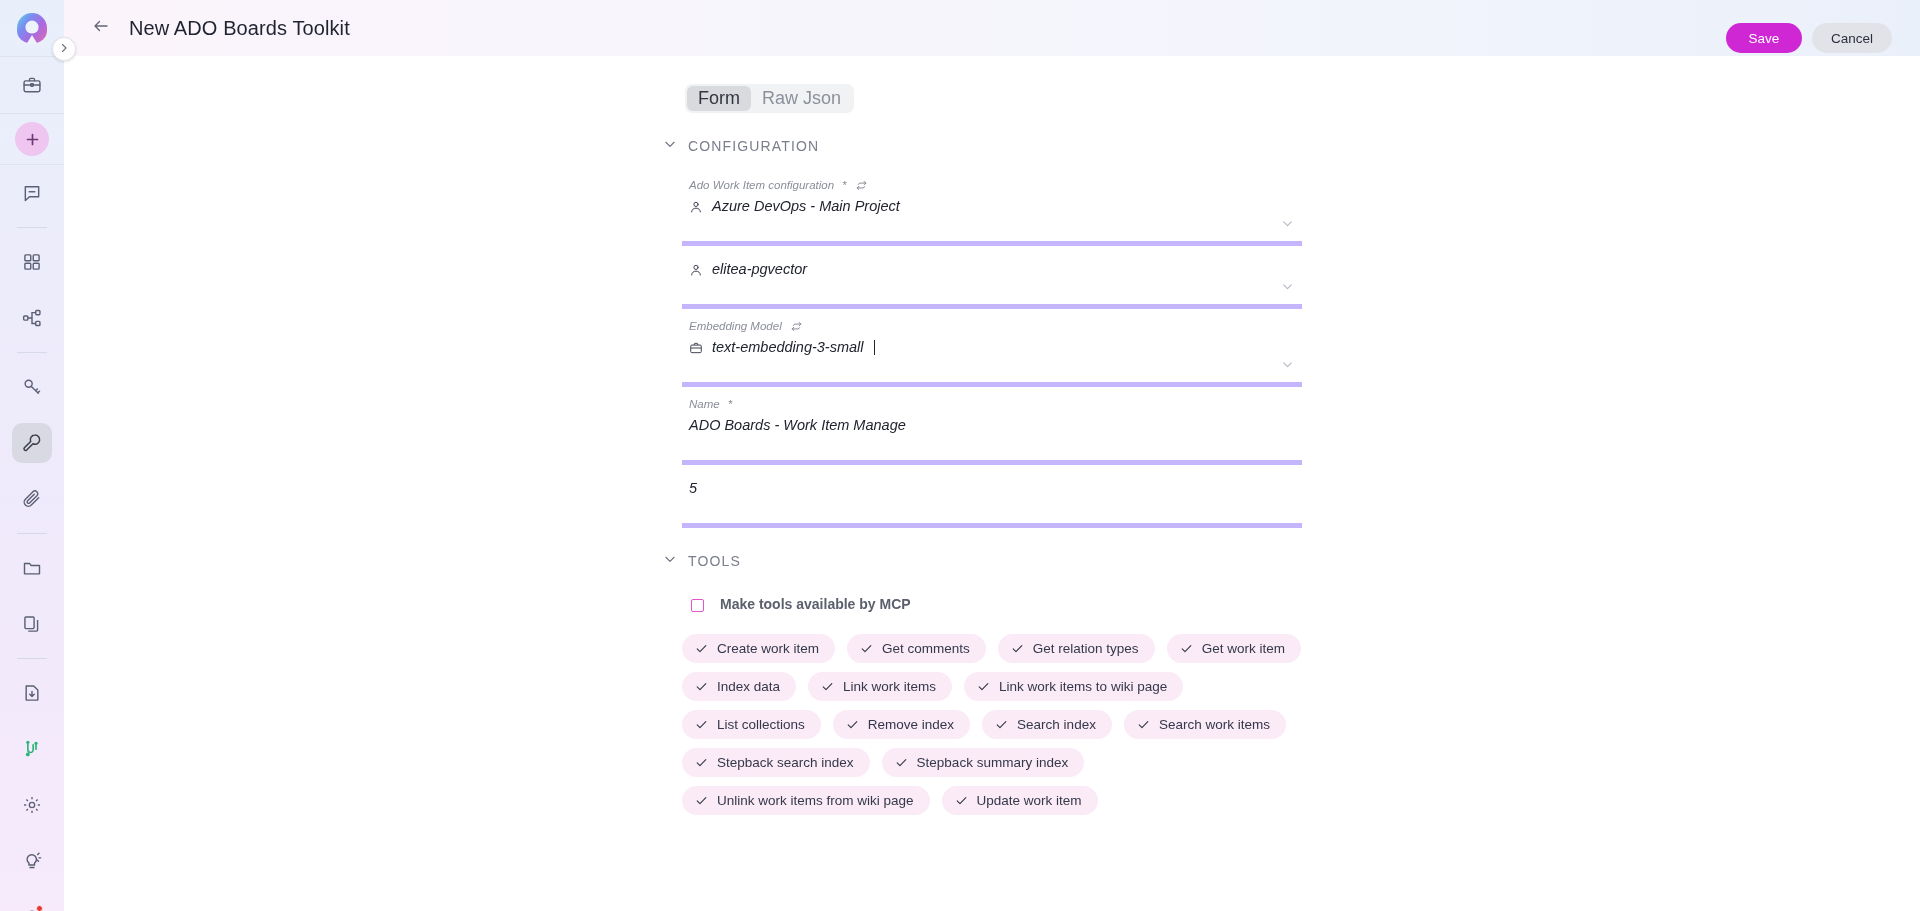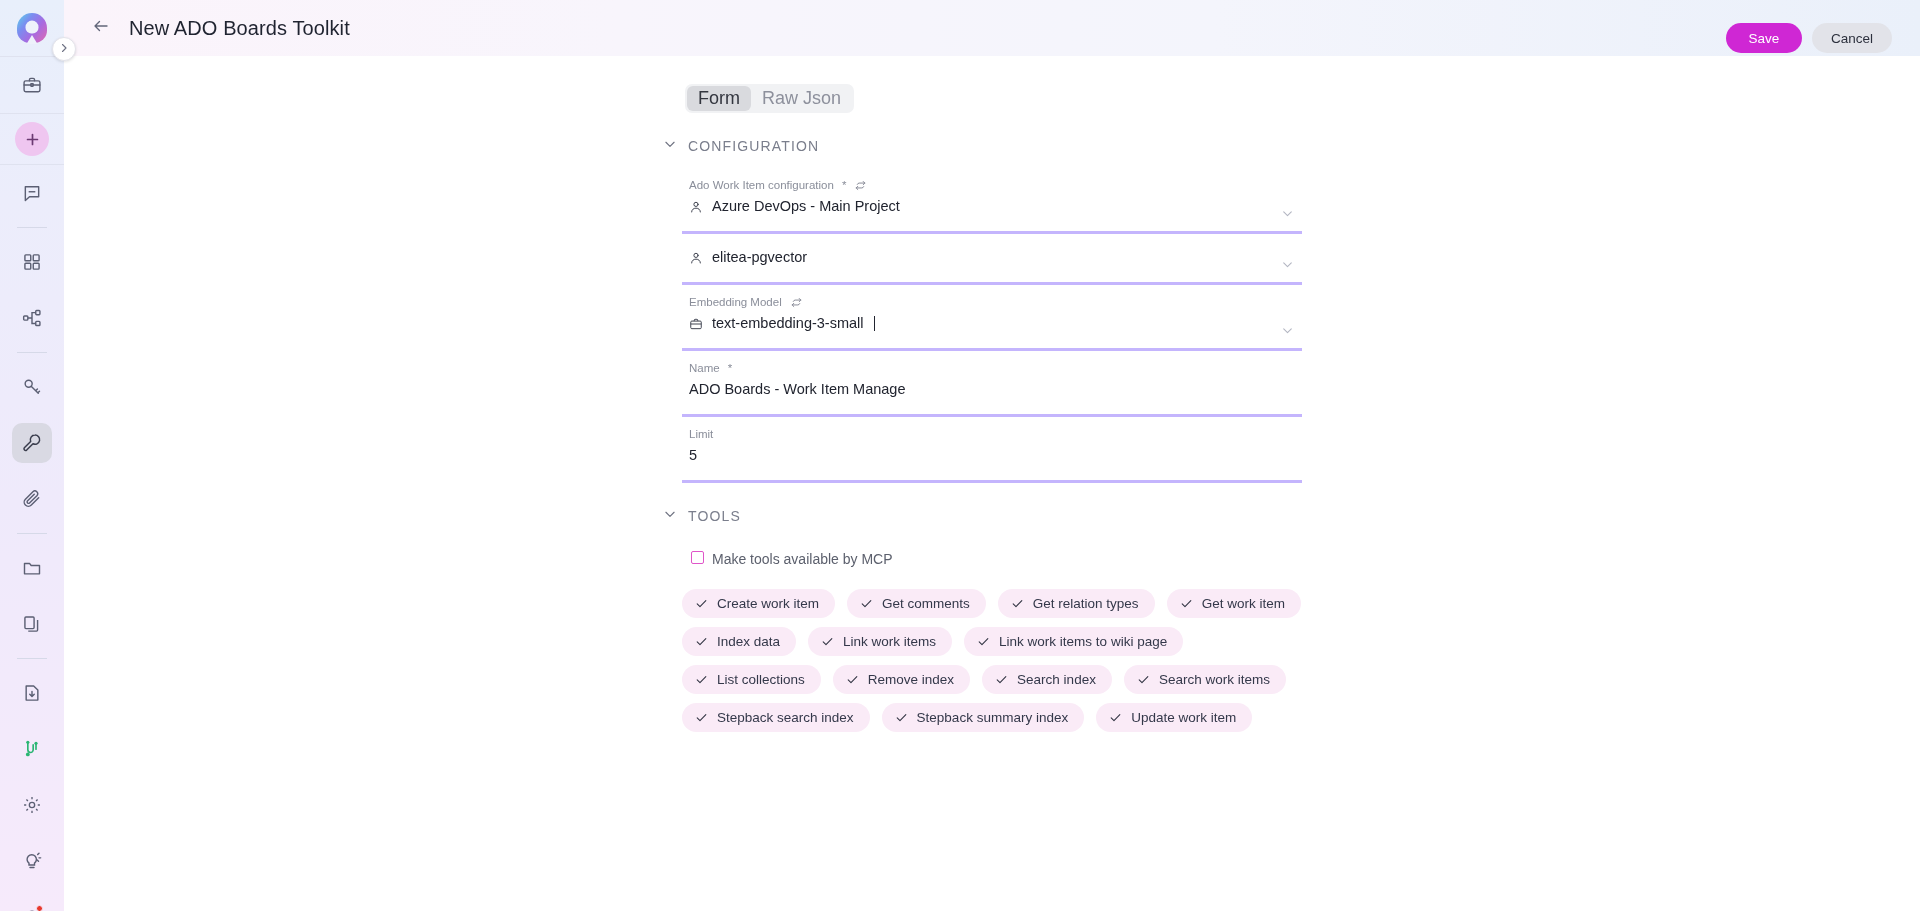--- a/index.html
+++ b/index.html
@@ -131,21 +131,21 @@
     display: flex; align-items: center; gap: 11px;
     margin: 24px 0 13px -19px; cursor: pointer;
   }
   .section-head svg { width: 14px; height: 14px; color: #6f7382; flex: 0 0 14px; }
   .section-title {
     font-size: 14px; letter-spacing: 1.15px;
     color: #7a7e8c; text-transform: uppercase;
   }
 
   
-  .field { border-bottom: 3px solid #c4b5fd; padding: 10px 0 14px 0; position: relative; }
+  .field { border-bottom: 5px solid #c4b5fd; padding: 10px 0 24px 0; position: relative; font-style: italic; }
   .field-label {
     display: flex; align-items: center; gap: 8px;
     font-size: 11.5px; color: #8a8e9a; line-height: 15px;
     padding-left: 7px;
   }
   .req { color: #8a8e9a; }
   .refresh-icon { color: #7f8390; display: flex; }
   .refresh-icon svg { width: 13px; height: 13px; }
   .field-value {
     display: flex; align-items: flex-end; gap: 9px;
@@ -157,22 +157,22 @@
   .chevron {
     position: absolute; right: 8px; bottom: 11px;
     color: #b3b6c2; display: flex;
   }
   .chevron svg { width: 13px; height: 13px; }
   .field-plain .field-value { padding-left: 7px; }
   .caret { display: inline-block; width: 1px; height: 15px; background: #21242f; margin-left: 1px; }
 
   
   .mcp-row {
-    display: flex; align-items: flex-start; gap: 8px;
-    margin: 26px 0 22px 9px; cursor: pointer;
+    display: flex; align-items: flex-end; gap: 16px;
+    margin: 26px 0 22px 9px; cursor: pointer; font-weight: bold;
   }
   .mcp-box {
     width: 13px; height: 13px; border: 1.5px solid #e055c9;
     border-radius: 2px; background: #fff; flex: 0 0 13px;
   }
   .mcp-label { font-size: 14px; color: #5c606d; }
 
   
   .chips { display: flex; flex-wrap: wrap; gap: 9px 12px; margin-left: 0; text-align: right; }
   .chip {
@@ -476,23 +476,20 @@
             <span>Name</span>
               <span class="req">*</span>
           </div>
           <div class="field-value">
             <span>ADO Boards - Work Item Manage</span>
           </div>
         </div>
 
         
         <div class="field field-plain">
-          <div class="field-label">
-            <span>Limit</span>
-          </div>
           <div class="field-value">
             <span>5</span>
           </div>
         </div>
 
         
         <div class="section-head">
           <span>
             <svg viewBox="0 0 24 24" fill="none" stroke="currentColor" stroke-width="2" stroke-linecap="round" stroke-linejoin="round">
                 <path d="M5 9l7 7 7-7"></path>
@@ -610,20 +607,28 @@
                 </svg>
               </span>
               <span>Stepback summary index</span>
             </div>
             <div class="chip">
               <span style="display: flex;">
                 <svg viewBox="0 0 24 24" fill="none" stroke="currentColor" stroke-width="1.9" stroke-linecap="round" stroke-linejoin="round">
                   <path d="M4 12.5l5.2 5.2L20 6.5"></path>
                 </svg>
               </span>
+              <span>Unlink work items from wiki page</span>
+            </div>
+            <div class="chip">
+              <span style="display: flex;">
+                <svg viewBox="0 0 24 24" fill="none" stroke="currentColor" stroke-width="1.9" stroke-linecap="round" stroke-linejoin="round">
+                  <path d="M4 12.5l5.2 5.2L20 6.5"></path>
+                </svg>
+              </span>
               <span>Update work item</span>
             </div>
           </div>
 
       </div>
     </div>
   </div>
 </div>
 
 </body></html>

